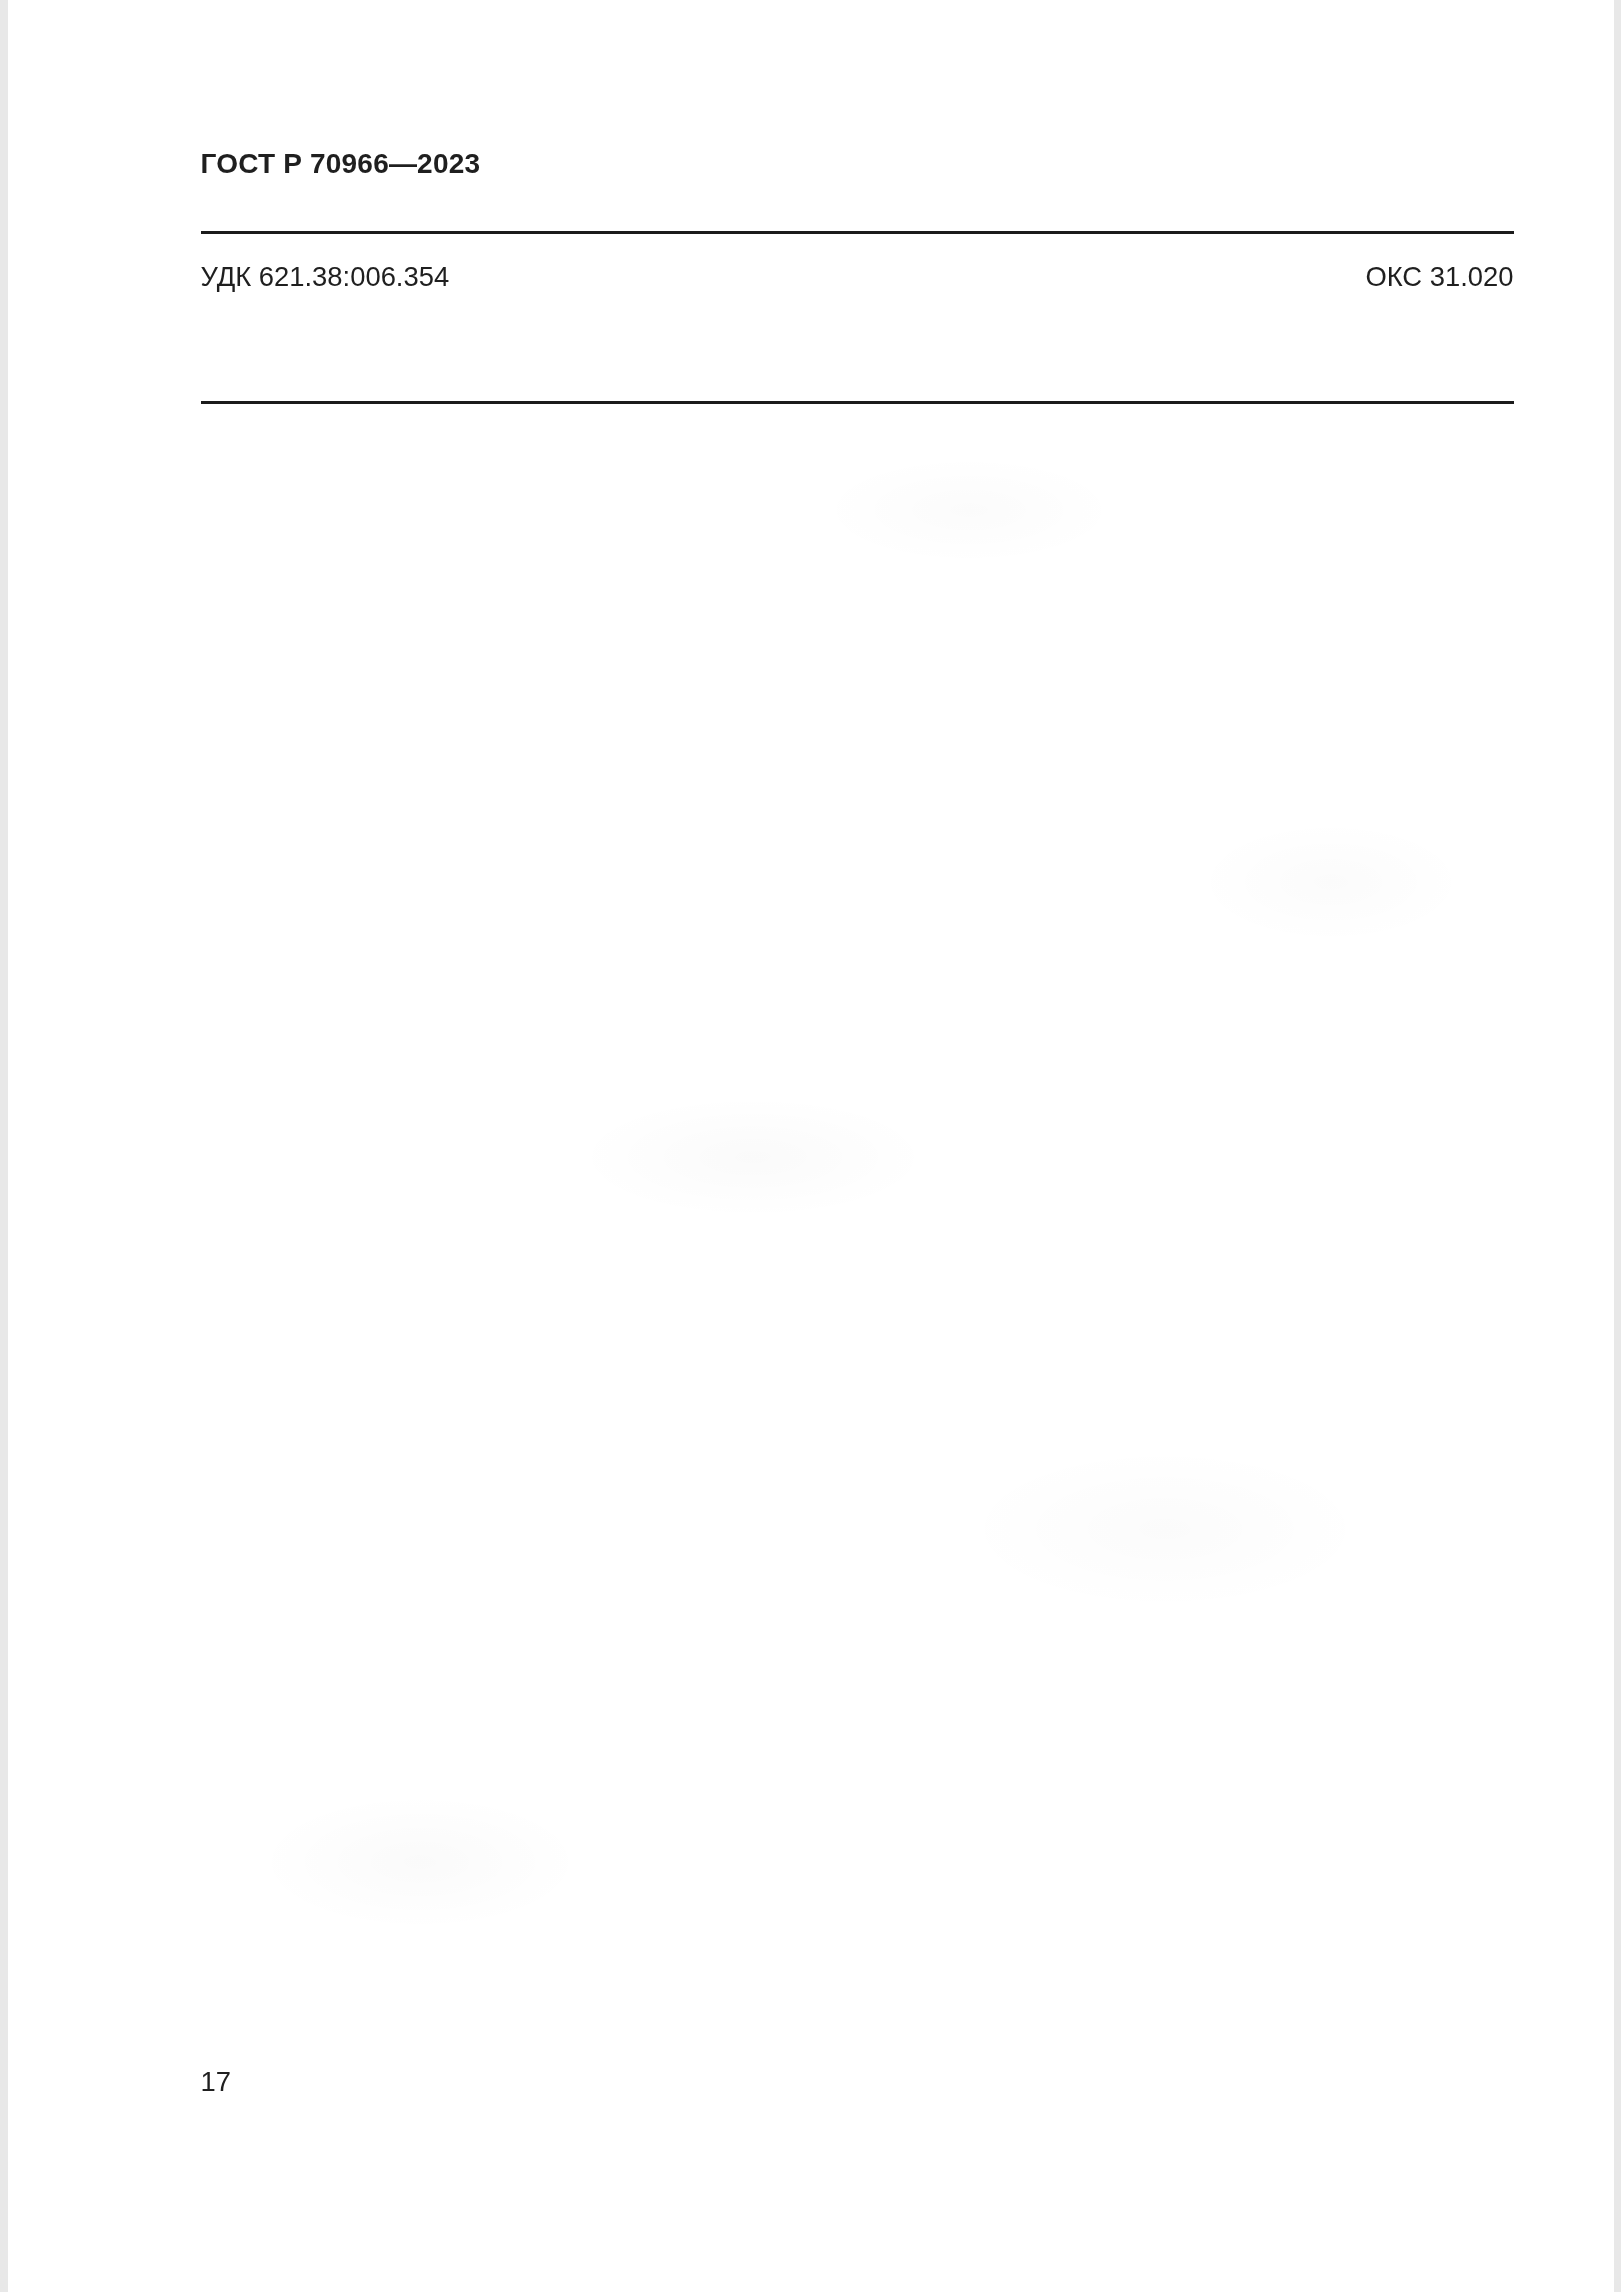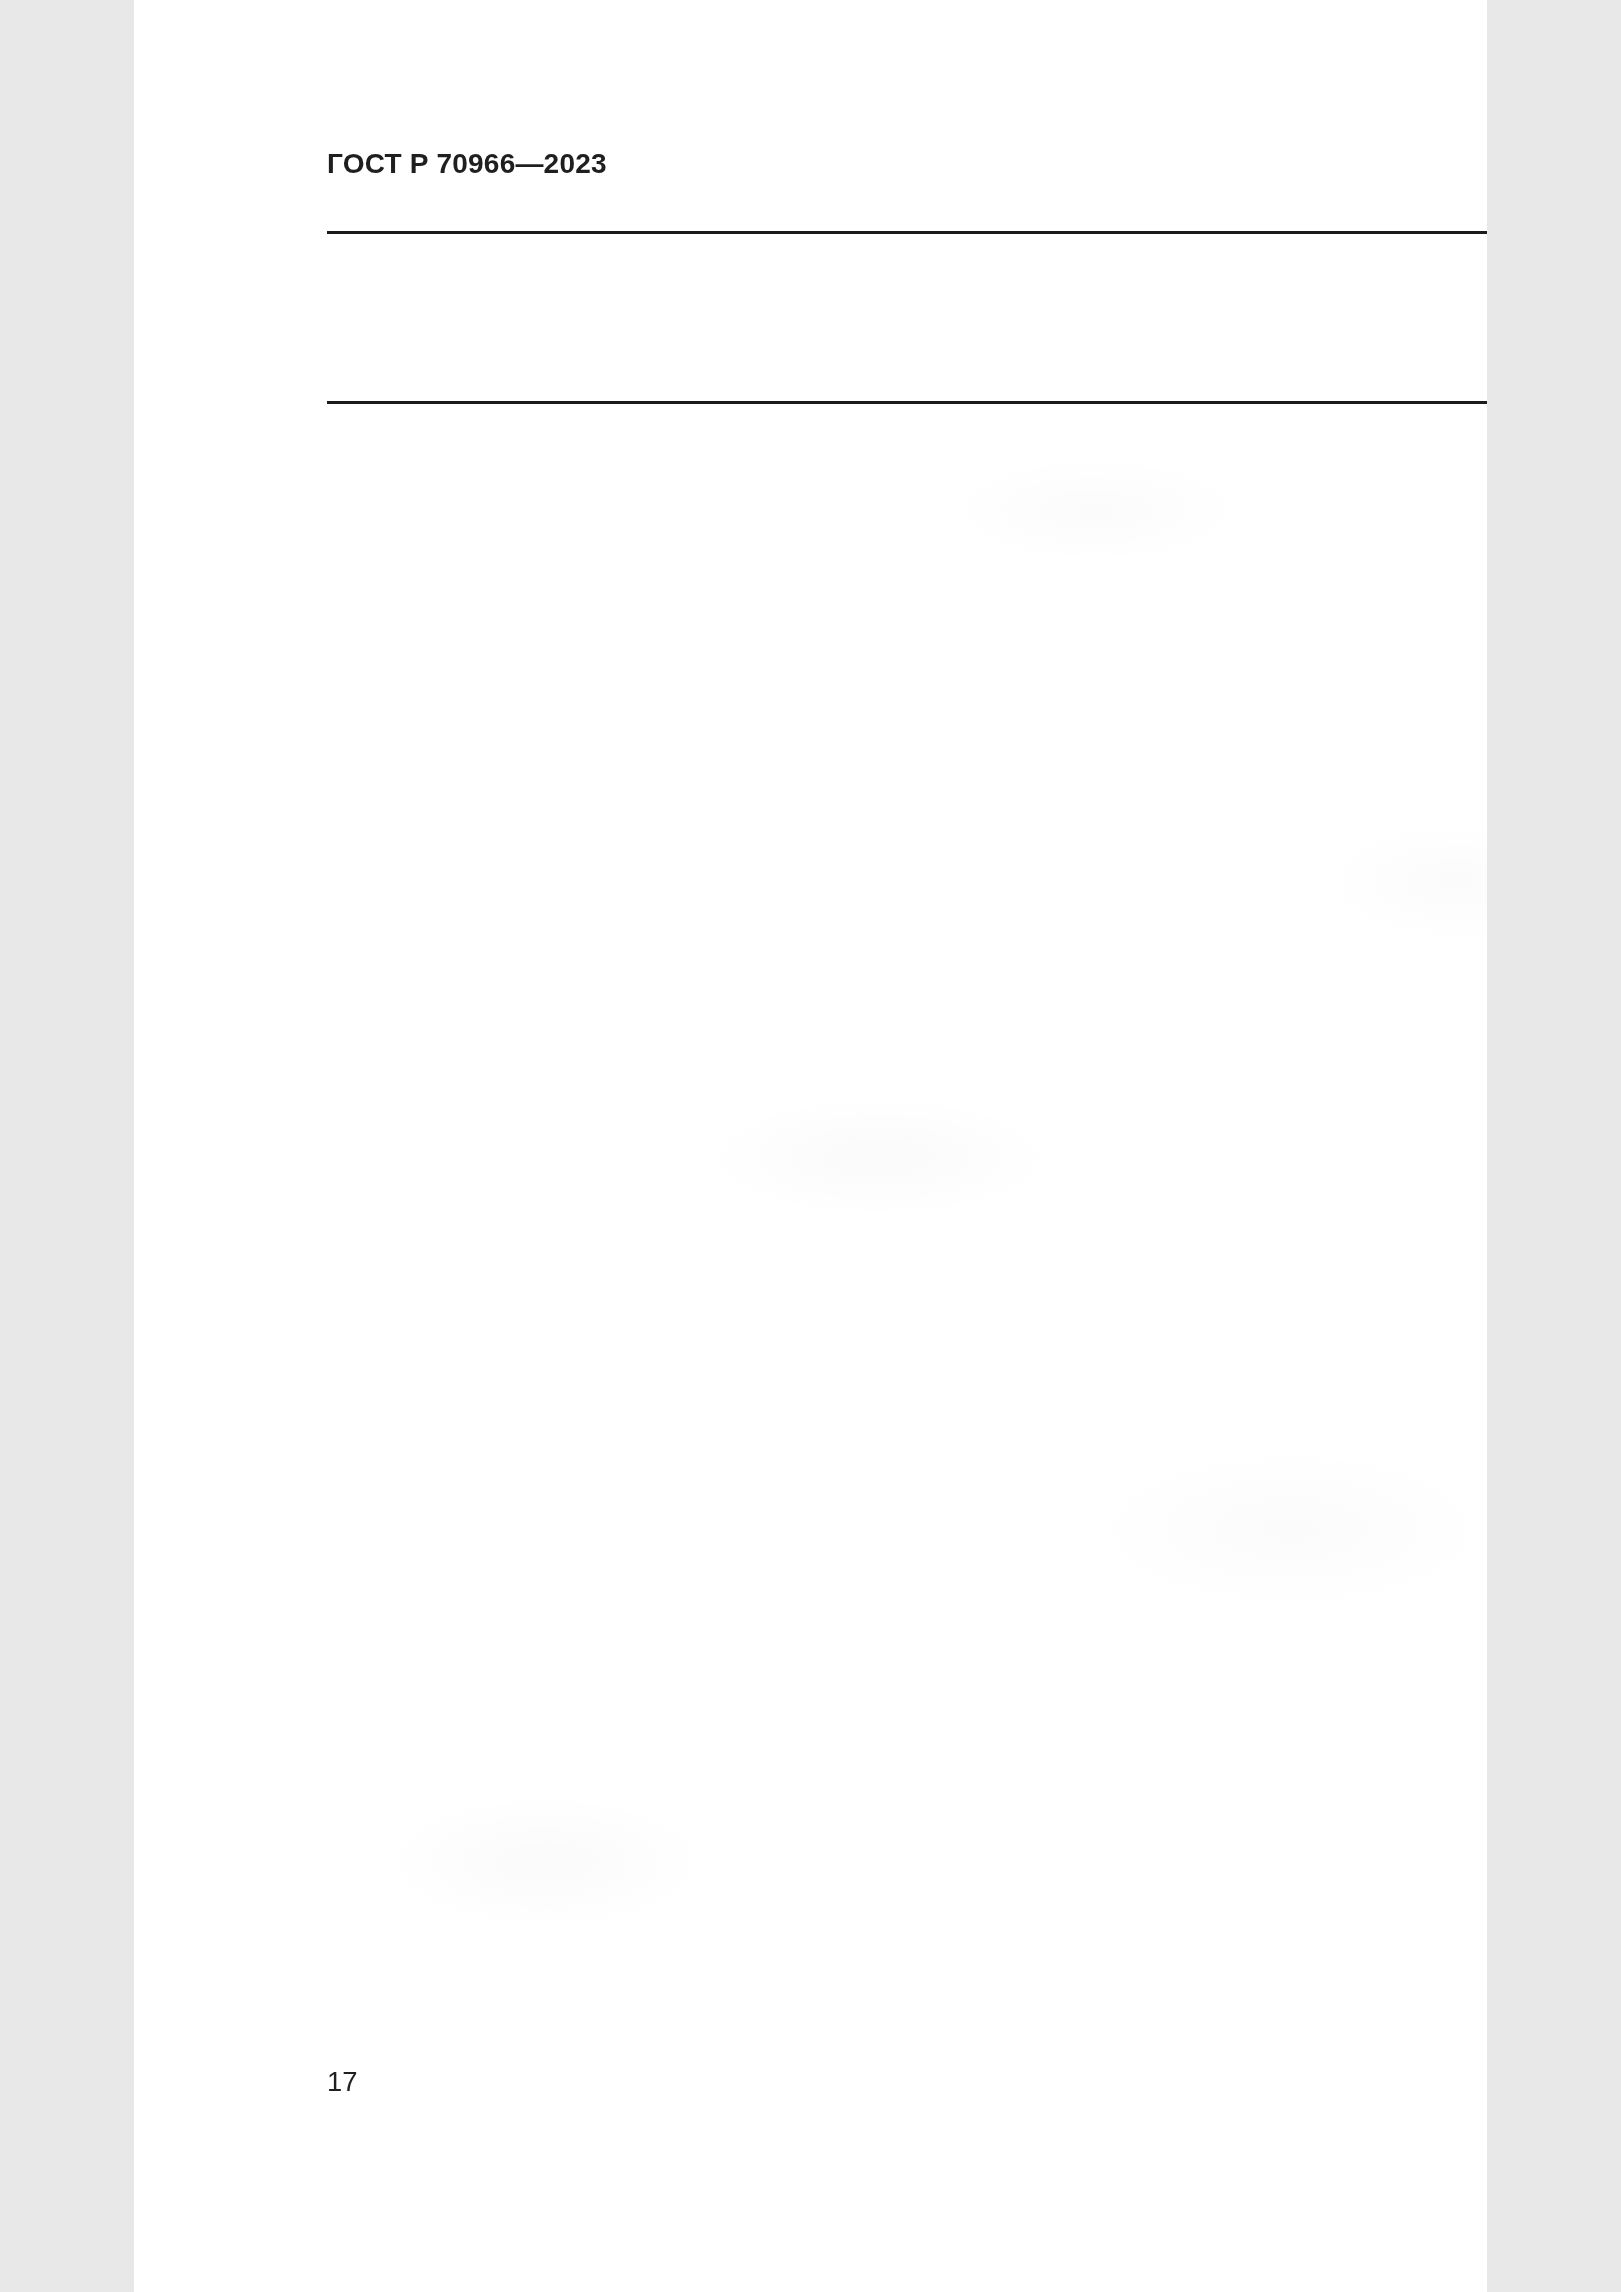--- a/index.html
+++ b/index.html
@@ -2,21 +2,21 @@
 <html><head>
 <meta charset="utf-8">
 <style>
   html, body {
     margin: 0;
     padding: 0;
     background: #e8e8e8;
   }
   .page {
     position: relative;
-    width: 1353px;
+    width: 1606px;
     height: 2293px;
     margin: 0 auto;
     background-color: #ffffff;
     
     background-image:
       radial-gradient(ellipse 255px 88px at 745px 1157px, rgba(0,0,0,0.018), rgba(0,0,0,0) 70%),
       radial-gradient(ellipse 294px 118px at 1157px 1529px, rgba(0,0,0,0.016), rgba(0,0,0,0) 70%),
       radial-gradient(ellipse 235px 98px at 412px 1862px, rgba(0,0,0,0.018), rgba(0,0,0,0) 70%),
       radial-gradient(ellipse 216px 78px at 961px 510px, rgba(0,0,0,0.014), rgba(0,0,0,0) 70%),
       radial-gradient(ellipse 196px 88px at 1323px 882px, rgba(0,0,0,0.014), rgba(0,0,0,0) 70%);
@@ -70,20 +70,24 @@
 </style>
 </head>
 <body>
 
 <div class="page">
 
   <div class="header-title">ГОСТ Р 70966—2023</div>
 
   <div class="rule rule-top"></div>
 
+  <div class="codes-row">
+    <span>УДК 621.38:006.354</span>
+    <span>ОКС 31.020</span>
+  </div>
 
 
   <div class="rule rule-bottom"></div>
 
   <div class="page-number">17</div>
 
 </div>
 
 
 </body></html>

